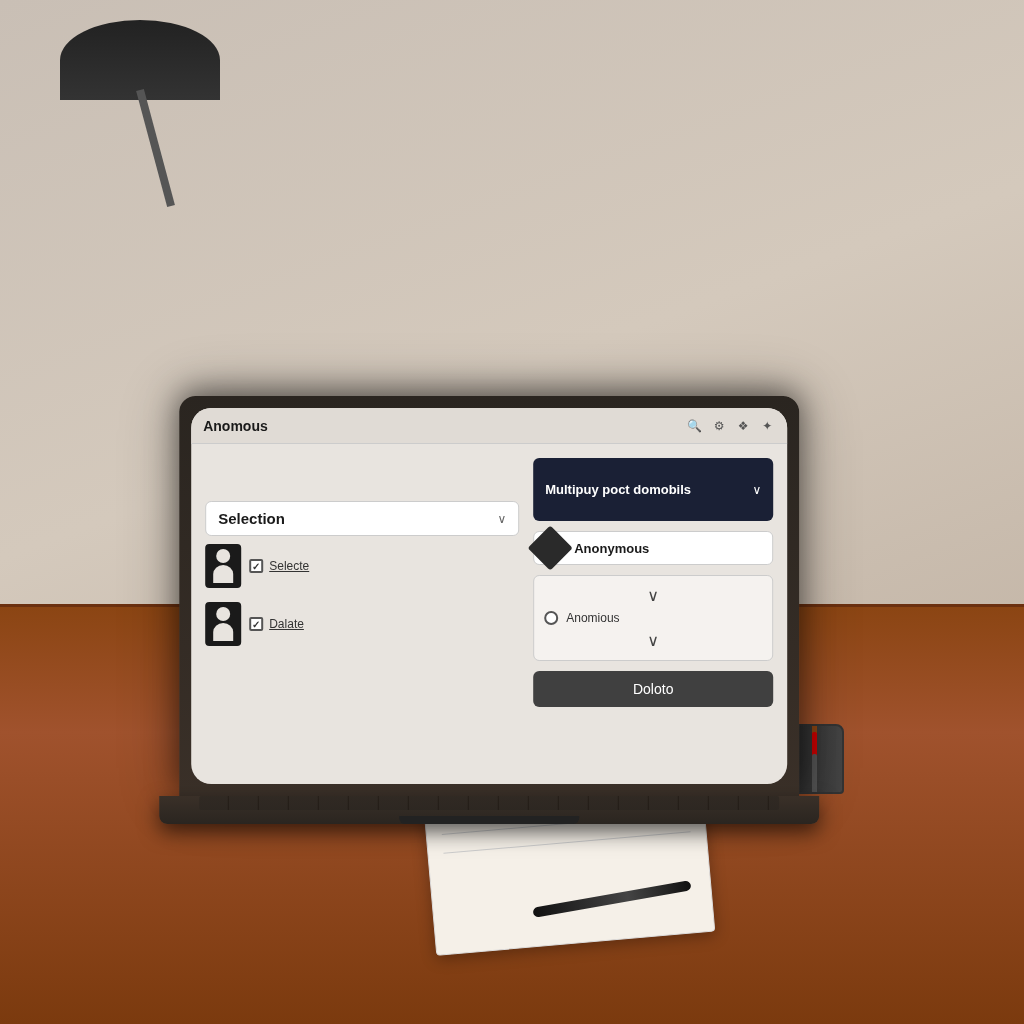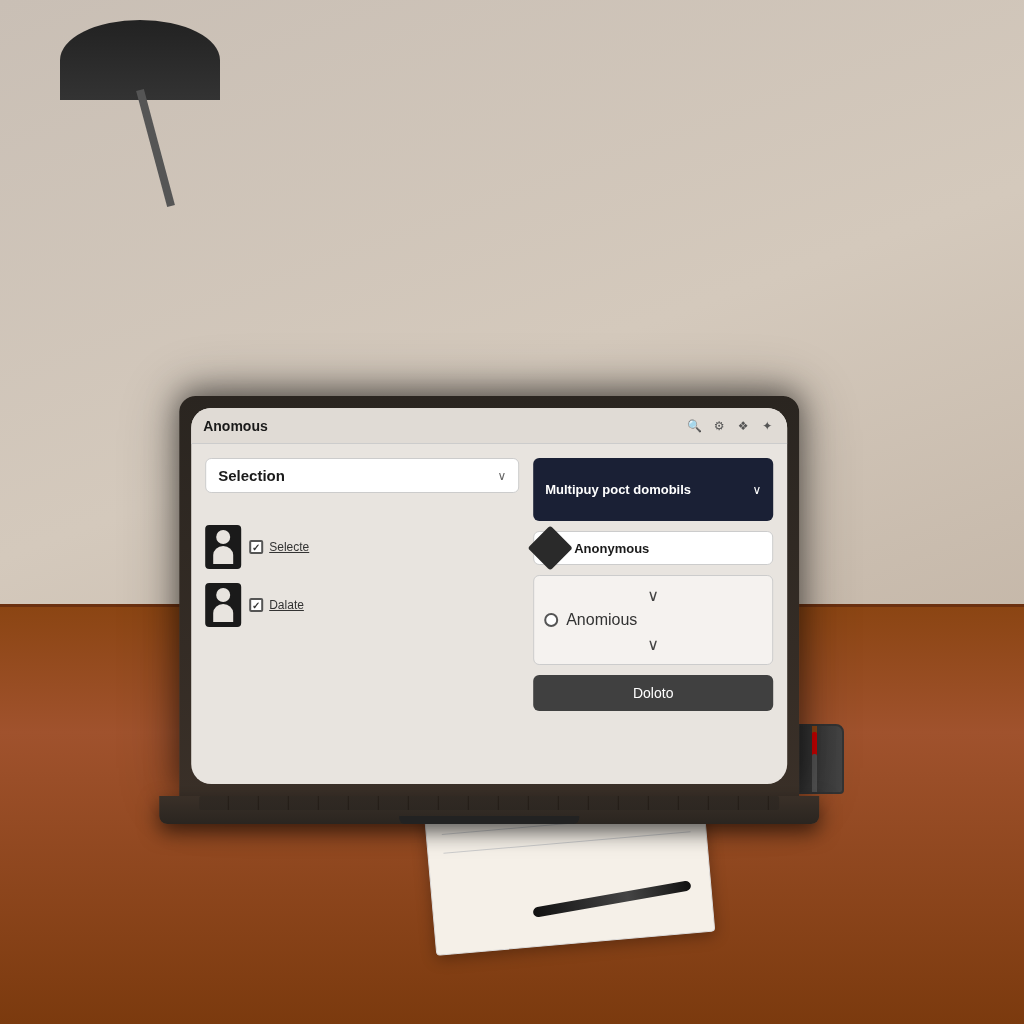--- a/index.html
+++ b/index.html
@@ -234,21 +234,22 @@
       display: flex;
       padding: 14px;
       gap: 14px;
     }
 
     
     .left-panel {
       flex: 1;
       display: flex;
       flex-direction: column;
-      gap: 28px;
+      gap: 4px;
+      margin-top: 43px;
     }
 
     
     .selection-dropdown {
       background: #fff;
       border: 1px solid #ccc;
       border-radius: 6px;
       padding: 8px 12px;
       display: flex;
       align-items: center;
@@ -388,21 +389,21 @@
     }
     .radio-btn {
       width: 14px;
       height: 14px;
       border: 2px solid #555;
       border-radius: 50%;
       flex-shrink: 0;
       background: #fff;
     }
     .radio-label {
-      font-size: 16px;
+      font-size: 12px;
       color: #333;
     }
     .sub-chevron-bottom {
       font-size: 16px;
       color: #444;
       text-align: center;
       margin-top: 6px;
     }
 
     

